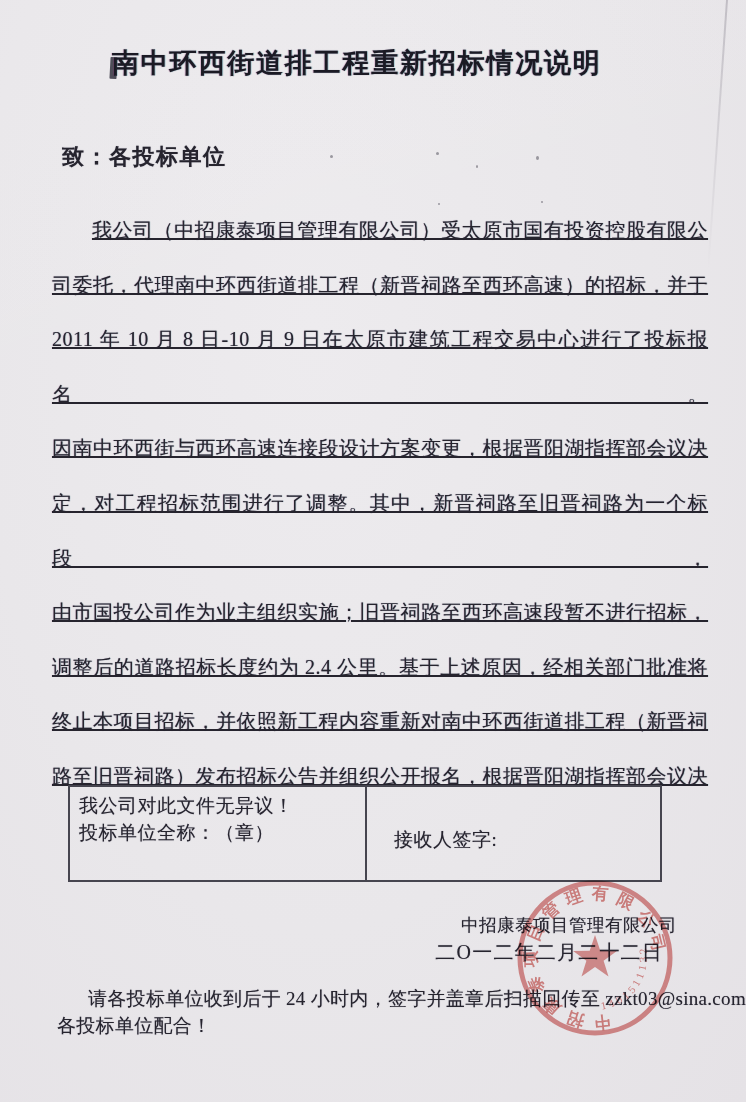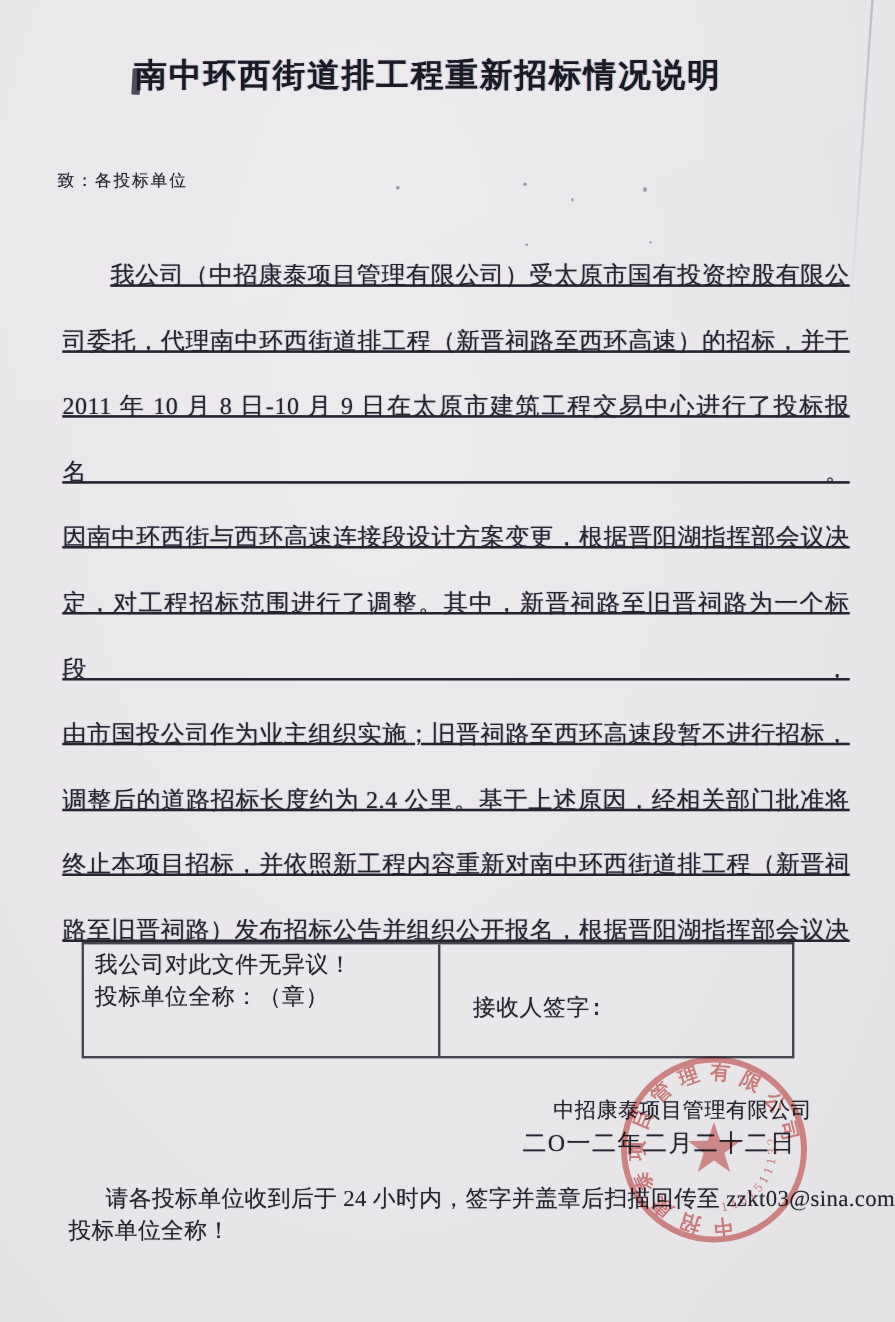--- a/index.html
+++ b/index.html
@@ -17,39 +17,39 @@
   .page *{box-sizing:border-box;}
   .abs{position:absolute;}
   .doc-title{
     left:112px;top:46px;
     font-size:27px;font-weight:700;letter-spacing:1.8px;line-height:34px;
     color:#1b1a24;
     text-shadow:1px 0 0 rgba(0,140,150,.22), -1px 0 0 rgba(185,40,130,.18), 0 0 1px rgba(30,30,60,.45);
     white-space:nowrap;
   }
   .salutation{
-    left:48px;top:142px;
-    font-size:14px;letter-spacing:1.5px;
+    left:62px;top:142px;
+    font-size:22px;letter-spacing:1.5px;
     text-shadow:0 0 1px rgba(40,40,70,.4);
     white-space:nowrap;
+    font-weight:bold;
   }
   .body-block{
     left:52px;top:203px;width:656px;
     font-size:20px;line-height:54.6px;letter-spacing:.5px;
     text-shadow:.7px 0 0 rgba(0,130,140,.15), -.7px 0 0 rgba(180,40,120,.12), 0 0 1px rgba(35,35,65,.42);
     text-decoration:underline;
   }
   .bline{text-align:justify;text-align-last:justify;}
   .bline.first{text-indent:40px;}
   .bline.last{text-align:left;text-align-last:left;}
   .ack-table{
     left:68px;top:785px;width:594px;height:97px;
     border:2px solid #46454f;
     display:flex;
-    font-family:Liberation Mono, monospace;
   }
   .ack-cell-left{
     width:297px;height:100%;
     border-right:2px solid #46454f;
     padding:5px 8px 0 9px;
     font-size:19px;line-height:27px;letter-spacing:.5px;
     text-shadow:0 0 1px rgba(40,40,70,.4);
   }
   .ack-cell-right{
     flex:1;height:100%;
@@ -130,21 +130,21 @@
       <div>接收人签字:</div>
     </div>
   </div>
 
   <div class="abs sig-company">中招康泰项目管理有限公司</div>
 
   <div class="abs sig-date">二O一二年二月二十二日</div>
 
   <div class="abs footer-line1">请各投标单位收到后于 24 小时内，签字并盖章后扫描回传至 zzkt03@sina.com，望</div>
 
-  <div class="abs footer-line2">投标单位全称！</div>
+  <div class="abs footer-line2">各投标单位配合！</div>
 
   <div class="speck" style="left:330px;top:155px;width:3px;height:3px;"></div>
   <div class="speck" style="left:436px;top:152px;width:3px;height:3px;"></div>
   <div class="speck" style="left:476px;top:165px;width:2px;height:3px;"></div>
   <div class="speck" style="left:536px;top:156px;width:3px;height:4px;"></div>
   <div class="speck" style="left:438px;top:203px;width:2px;height:2px;"></div>
   <div class="speck" style="left:541px;top:201px;width:2px;height:2px;"></div>
 
   <svg class="abs seal" viewBox="0 0 170 170">
     <defs>

